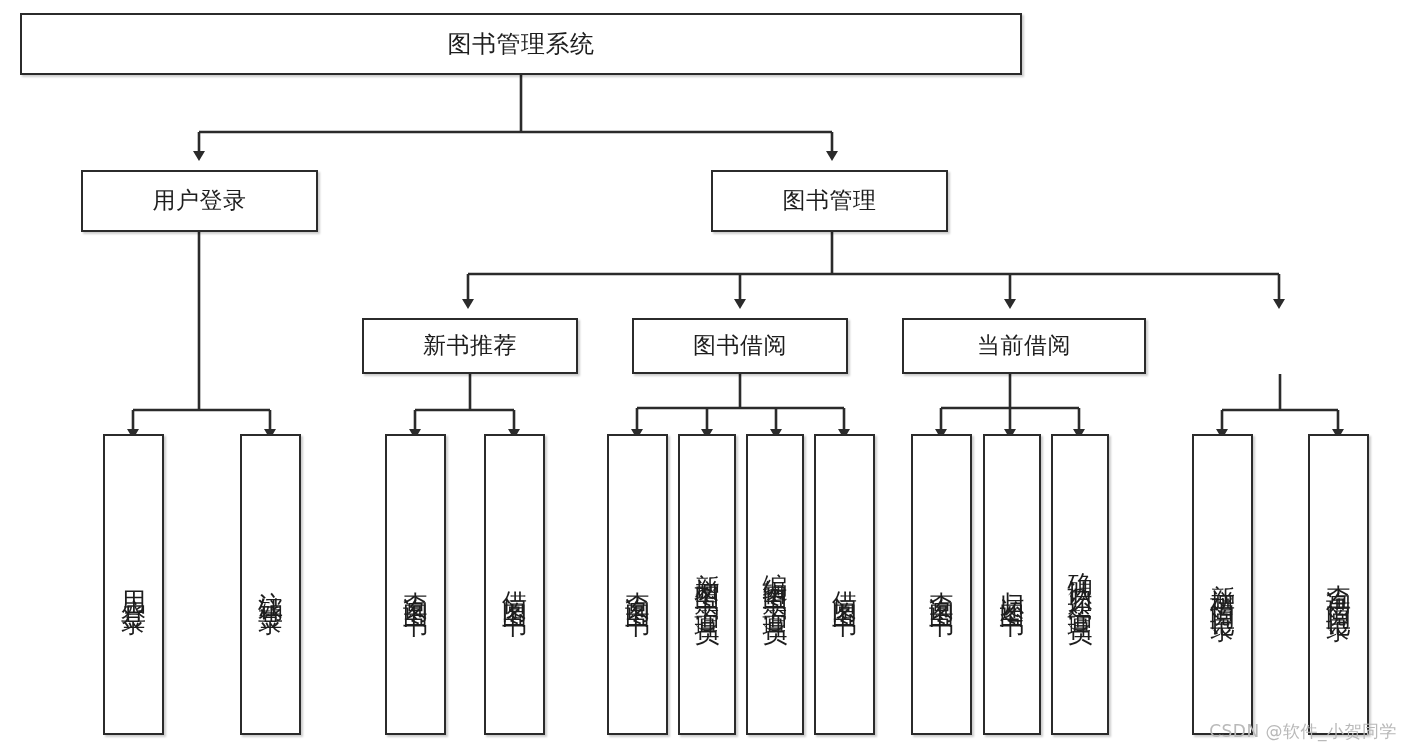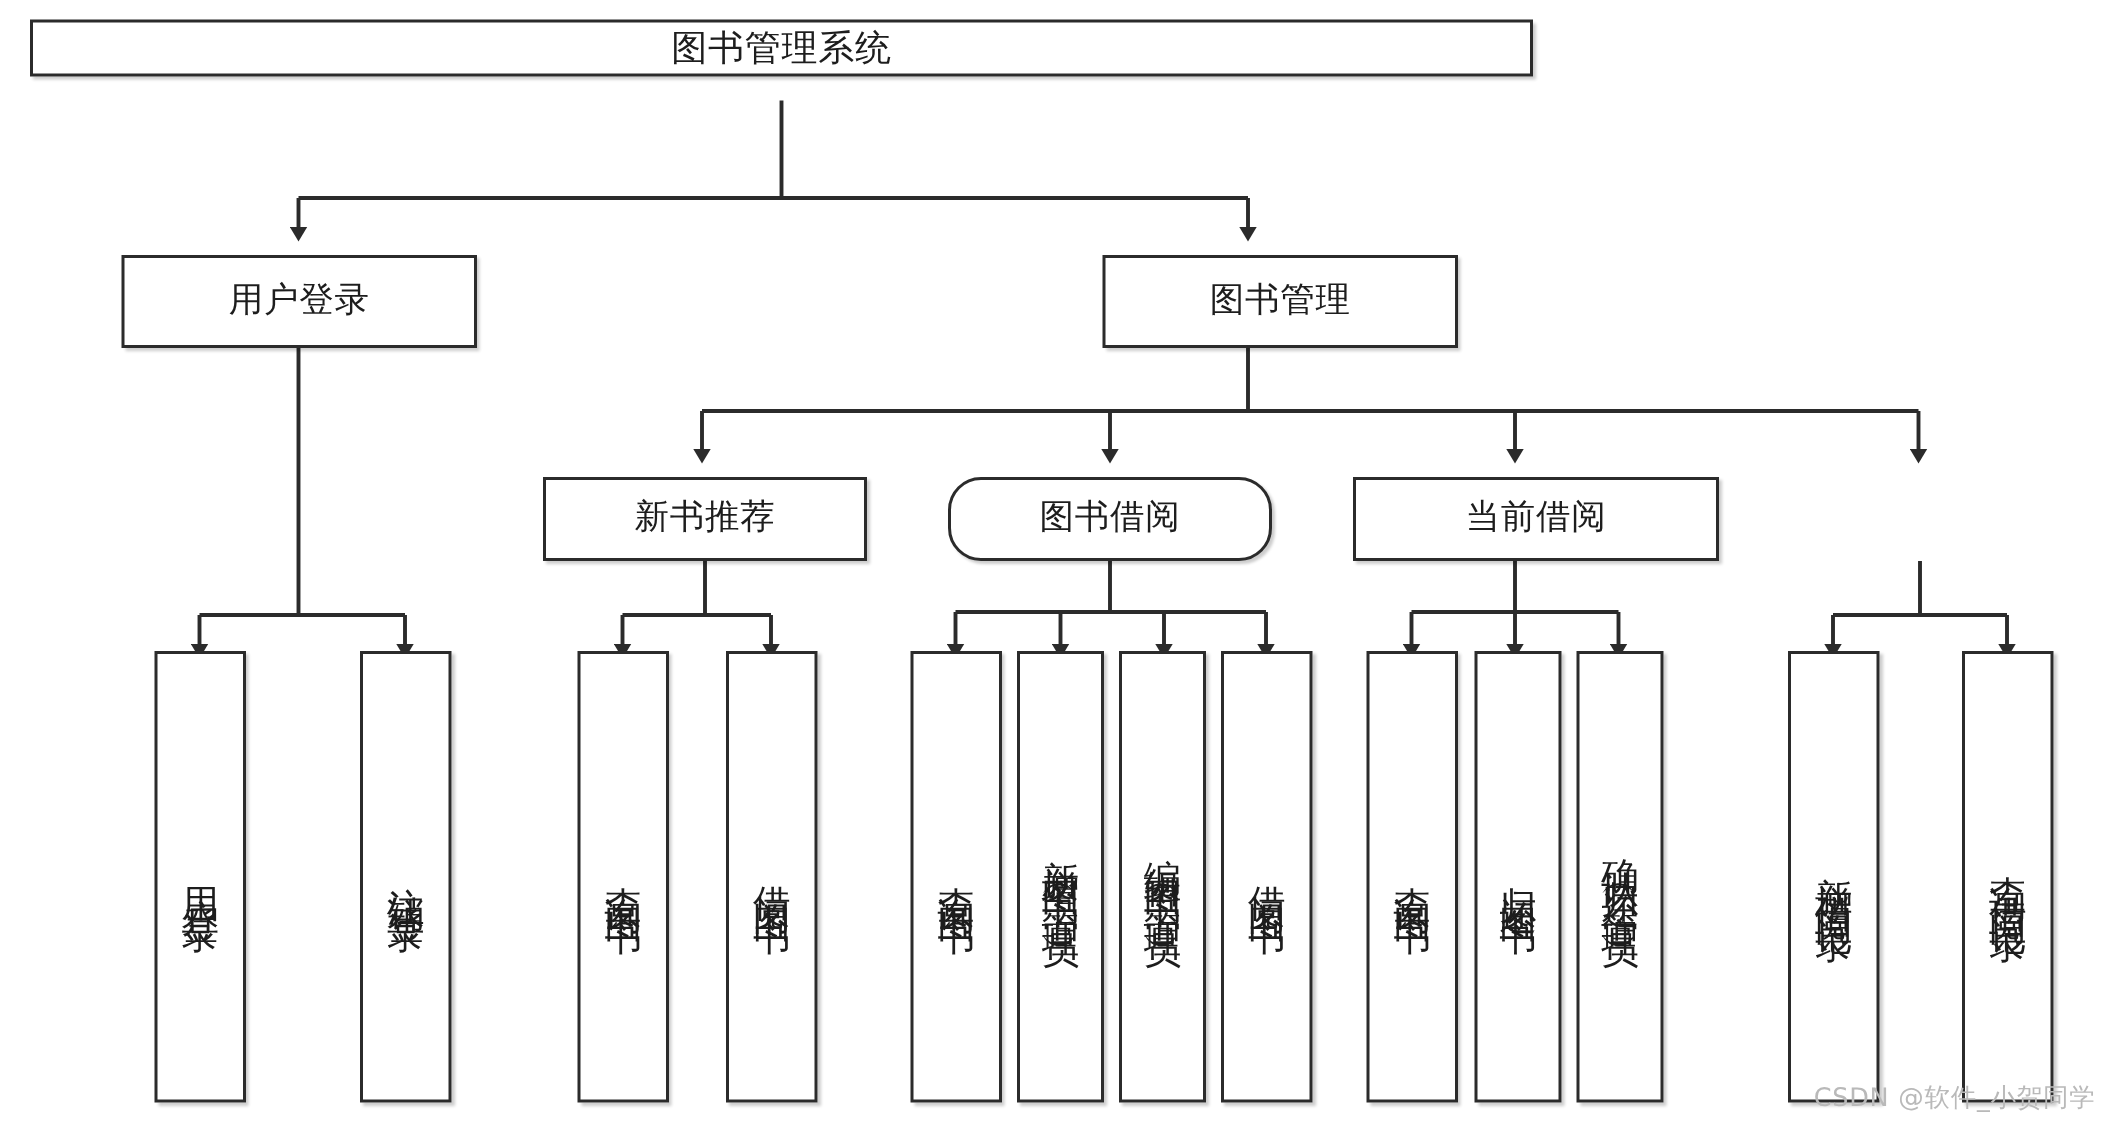--- a/index.html
+++ b/index.html
@@ -124,37 +124,37 @@
       <path d="M1010,408 L1010,430" marker-end="url(#arrow)"></path>
       <path d="M1079,408 L1079,430" marker-end="url(#arrow)"></path>
 
       <path d="M1280,374 L1280,410"></path>
       <path d="M1222,410 L1338,410"></path>
       <path d="M1222,410 L1222,430" marker-end="url(#arrow)"></path>
       <path d="M1338,410 L1338,430" marker-end="url(#arrow)"></path>
     </g>
   </svg>
 
-  <div class="node horiz root" style="left:20px; top:13px; width:1002px; height:38px;">
+  <div class="node horiz root" style="left:20px; top:13px; width:1002px; height:62px;">
     <span class="node-label">图书管理系统</span>
   </div>
 
   <div class="node horiz" style="left:81px; top:170px; width:237px; height:62px;">
     <span class="node-label">用户登录</span>
   </div>
 
-  <div class="node horiz" style="left:711px; top:170px; width:237px; height:62px;margin-left:24px;">
+  <div class="node horiz" style="left:711px; top:170px; width:237px; height:62px;">
     <span class="node-label">图书管理</span>
   </div>
 
   <div class="node horiz" style="left:362px; top:318px; width:216px; height:56px;">
     <span class="node-label">新书推荐</span>
   </div>
 
-  <div class="node horiz" style="left:632px; top:318px; width:216px; height:56px;border-radius:22px;">
+  <div class="node horiz" style="left:632px; top:318px; width:216px; height:56px;">
     <span class="node-label">图书借阅</span>
   </div>
 
   <div class="node horiz" style="left:902px; top:318px; width:244px; height:56px;">
     <span class="node-label">当前借阅</span>
   </div>
 
 
   <div class="node vert" style="left:103px; top:434px; width:61px; height:301px;">
     <span class="node-label">用户登录</span>

